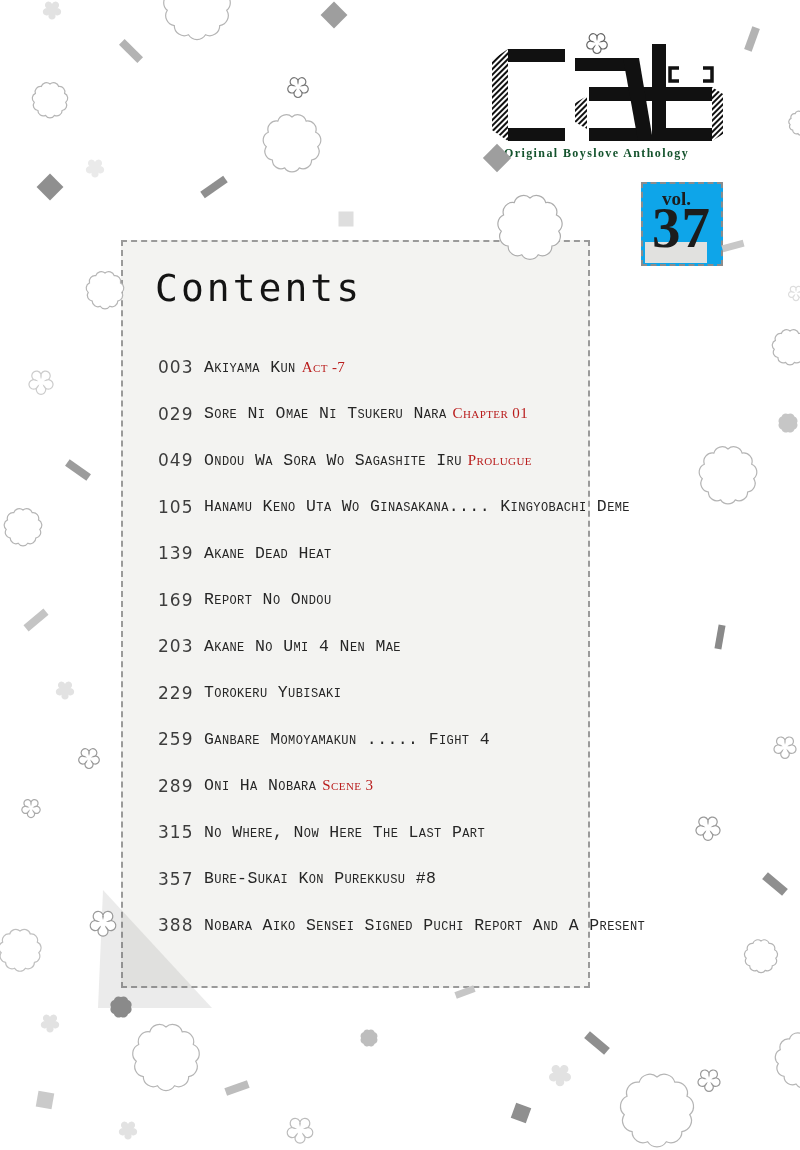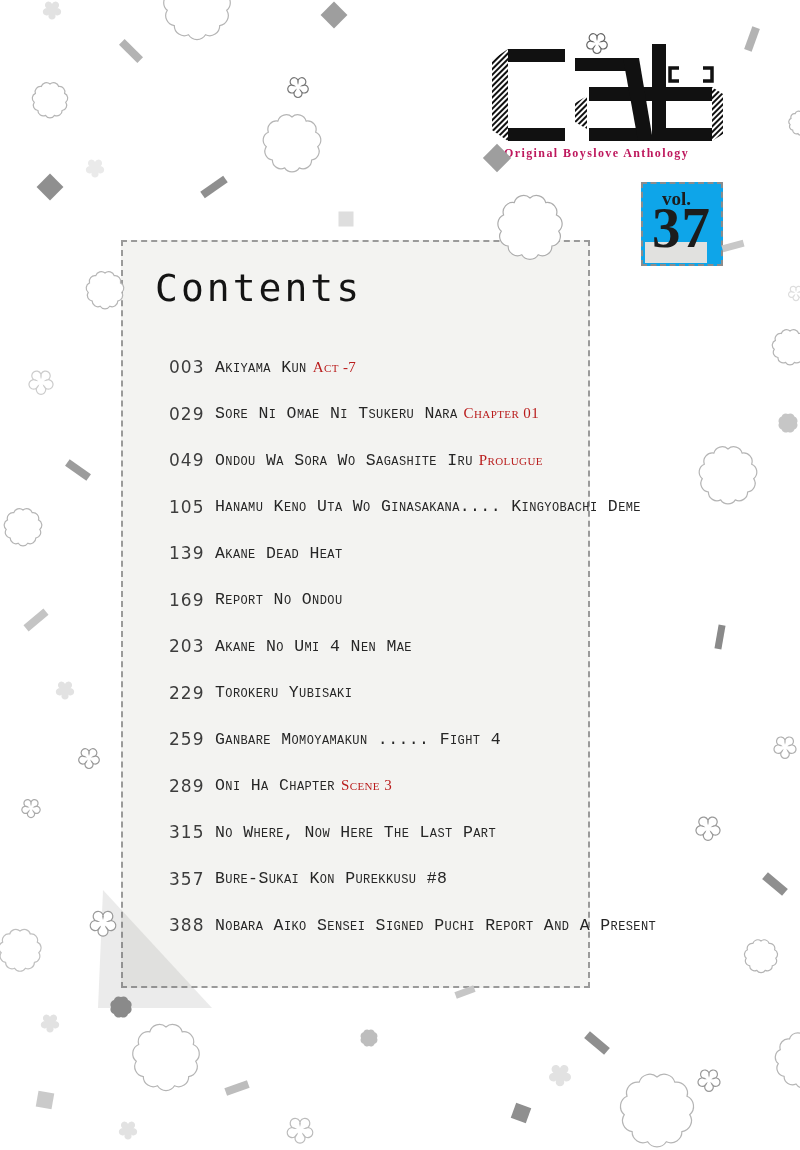--- a/index.html
+++ b/index.html
@@ -3,36 +3,36 @@
 <meta charset="utf-8">
 <style>
   html,body{margin:0;padding:0;background:#fff;}
   .stage{position:relative;width:800px;height:1150px;background:#ffffff;overflow:hidden;
          font-family:"Liberation Sans",sans-serif;}
   .deco-layer{position:absolute;left:0;top:0;width:800px;height:1150px;z-index:5;pointer-events:none;}
   
   .logo-wrap{position:absolute;left:489px;top:37px;width:245px;height:130px;z-index:2;}
   .logo-sub{position:absolute;left:15px;top:109px;white-space:nowrap;
             font-family:"Liberation Serif",serif;font-weight:bold;font-size:12px;
-            letter-spacing:1.4px;color:#be185d;}
+            letter-spacing:1.4px;color:#14532d;}
   
   .volbox{position:absolute;left:641px;top:182px;width:82px;height:84px;box-sizing:border-box;
           border:2px dashed #8c8c8c;background:#0ea5e9;z-index:2;}
   .vol-shade{position:absolute;left:2px;top:58px;width:62px;height:21px;background:#e1e1df;}
   .vol-label{position:absolute;left:19px;top:4px;font-family:"Liberation Serif",serif;
              font-weight:bold;font-size:19px;color:#1c1c1c;}
   .vol-num{position:absolute;left:9px;top:15px;font-family:"Liberation Serif",serif;
            font-weight:600;font-size:57px;line-height:1;color:#1c1c1c;letter-spacing:1px;}
   
   .panel{position:absolute;left:121px;top:240px;width:469px;height:748px;box-sizing:border-box;
          background:#f3f3f1;border:2px dashed #9a9a9a;z-index:1;}
   .heading{position:absolute;left:32px;top:24px;font-family:"DejaVu Sans Mono",monospace;
            font-size:38px;letter-spacing:3px;color:#141414;}
   .toc{position:absolute;left:35px;top:102px;right:8px;}
-  .toc-row{height:46.5px;display:flex;align-items:center;margin-left:11px;}
+  .toc-row{height:46.5px;display:flex;align-items:center;}
   .toc-page{width:46px;flex:0 0 46px;font-family:"DejaVu Sans",sans-serif;font-size:17px;
             color:#3d3d3d;letter-spacing:1px;}
   .toc-title{font-family:Liberation Mono, monospace;font-variant:small-caps;font-size:16.5px;
              color:#262626;letter-spacing:0.4px;white-space:nowrap;}
   .toc-sub{font-family:"Liberation Serif",serif;font-variant:small-caps;font-size:15px;
            color:#b91c1c;letter-spacing:0.4px;margin-left:6px;}
 </style>
 </head>
 <body>
 
@@ -75,21 +75,21 @@
         <div class="toc-row">
           <span class="toc-page">229</span>
           <span class="toc-title">Torokeru Yubisaki</span>
         </div>
         <div class="toc-row">
           <span class="toc-page">259</span>
           <span class="toc-title">Ganbare Momoyamakun ..... Fight 4</span>
         </div>
         <div class="toc-row">
           <span class="toc-page">289</span>
-          <span class="toc-title">Oni Ha Chapter</span>
+          <span class="toc-title">Oni Ha Nobara</span>
           <span class="toc-sub">Scene 3</span>
         </div>
         <div class="toc-row">
           <span class="toc-page">315</span>
           <span class="toc-title">No Where, Now Here The Last Part</span>
         </div>
         <div class="toc-row">
           <span class="toc-page">357</span>
           <span class="toc-title">Bure-Sukai Kon Purekkusu #8</span>
         </div>

